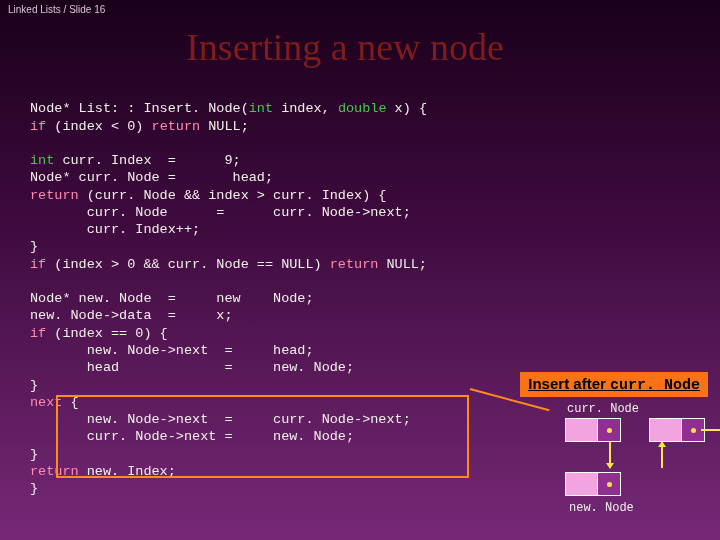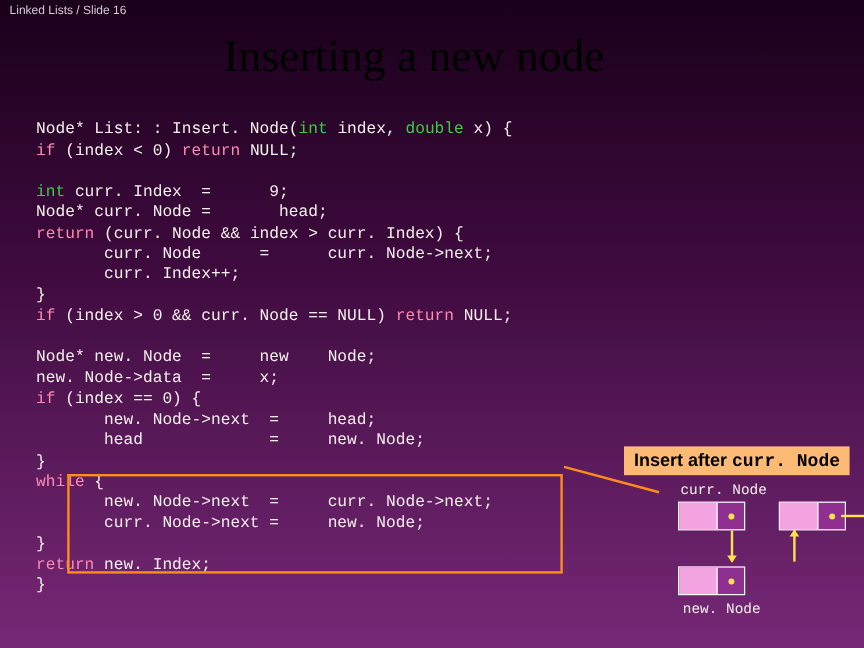--- a/index.html
+++ b/index.html
@@ -13,45 +13,46 @@
   }
   .breadcrumb {
     font-family: Arial, sans-serif;
     font-size: 10px;
     color: #d8c8d8;
     padding: 4px 8px;
   }
   .title {
     font-family: "Times New Roman", serif;
     font-size: 38px;
-    color: #000000;
+    color: #7f1d1d;
     text-align: center;
     margin: 6px 0 14px 145px;
     width: 400px;
   }
   .code {
     font-family: "Courier New", monospace;
     font-size: 13.5px;
     color: #f5f0ec;
     padding: 0 30px;
     line-height: 1.28;
     white-space: pre;
   }
   .kw-type { color: #44c94a; }
   .kw-flow { color: #ff8ab0; }
   .annotation {
     position: absolute;
     right: 12px;
     top: 372px;
-    background: #fdba74;
+    background: #f97316;
     padding: 3px 8px;
     font-family: Arial, sans-serif;
     font-size: 15px;
     font-weight: bold;
     color: #000;
+    text-decoration: underline;
   }
   .annotation .mono { font-family: "Courier New", monospace; font-weight: bold; }
   .orange-box {
     position: absolute;
     left: 56px;
     top: 395px;
     width: 413px;
     height: 83px;
     border: 2px solid #ff8c1a;
     pointer-events: none;
@@ -163,21 +164,21 @@
 <span>       curr. Index++;</span>
 <span>}</span>
 <span><span class="kw-flow">if</span><span> (index &gt; 0 &amp;&amp; curr. Node == NULL) </span><span class="kw-flow">return</span><span> NULL;</span></span>
 
 <span>Node* new. Node  =     new    Node;</span>
 <span>new. Node-&gt;data  =     x;</span>
 <span><span class="kw-flow">if</span><span> (index == 0) {</span></span>
 <span>       new. Node-&gt;next  =     head;</span>
 <span>       head             =     new. Node;</span>
 <span>}</span>
-<span><span class="kw-flow">while</span><span> {</span></span>
+<span><span class="kw-flow">next</span><span> {</span></span>
 <span>       new. Node-&gt;next  =     curr. Node-&gt;next;</span>
 <span>       curr. Node-&gt;next =     new. Node;</span>
 <span>}</span>
 <span><span class="kw-flow">return</span><span> new. Index;</span></span>
 <span>}</span>
 </div>
 
 <div class="annotation">
   <span>Insert after </span><span class="mono">curr. Node</span>
 </div>

